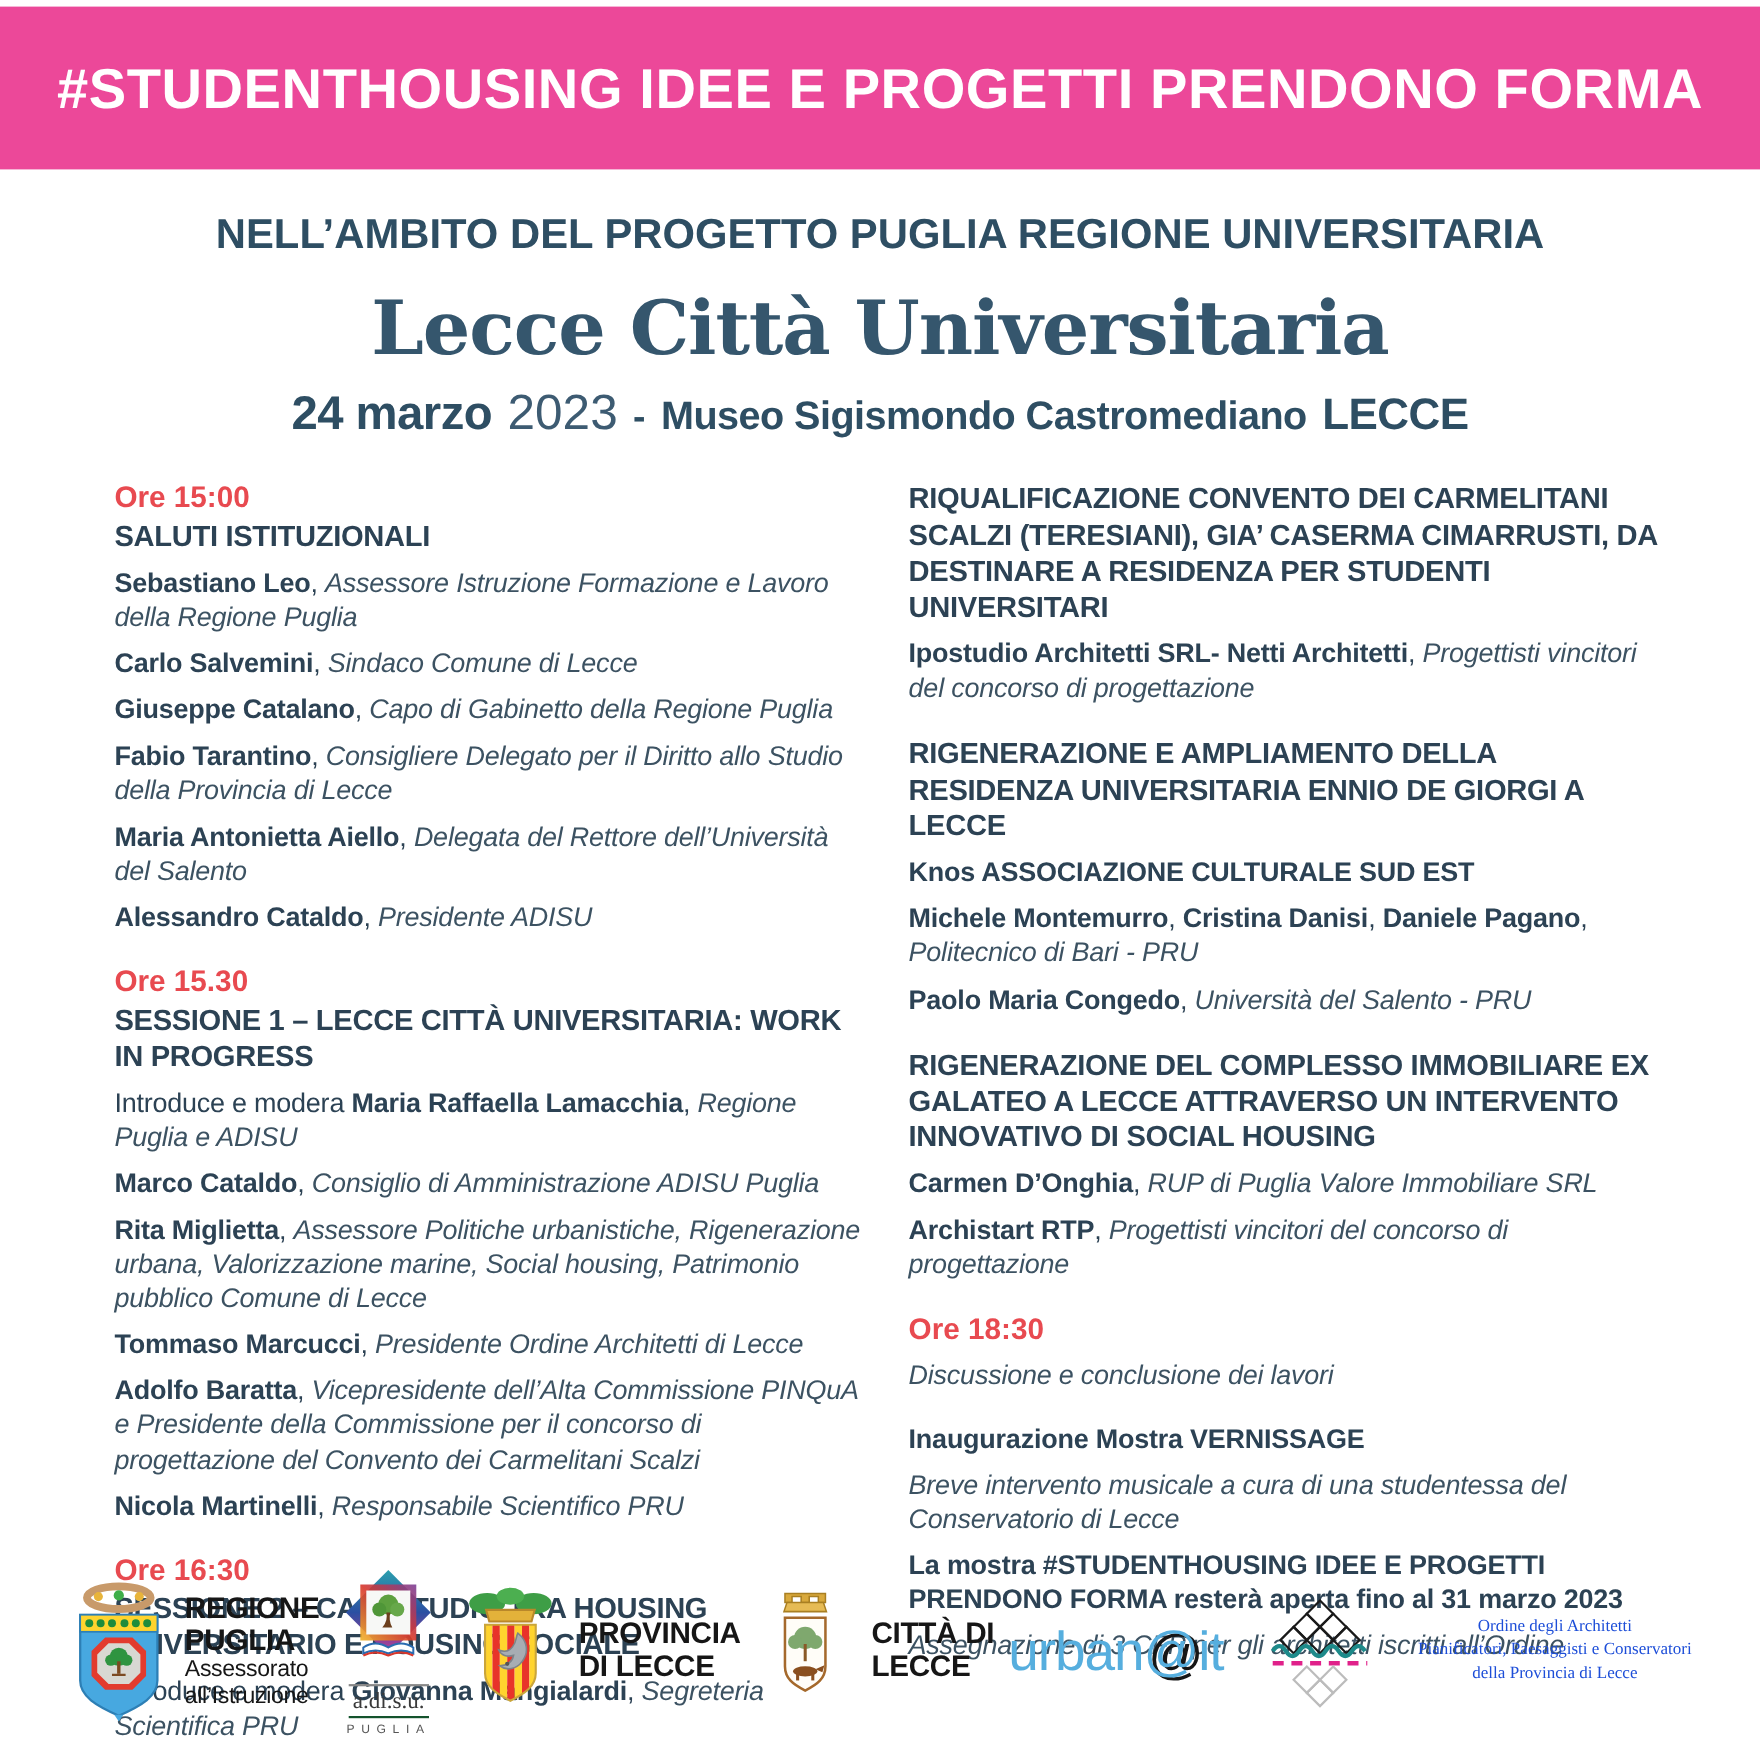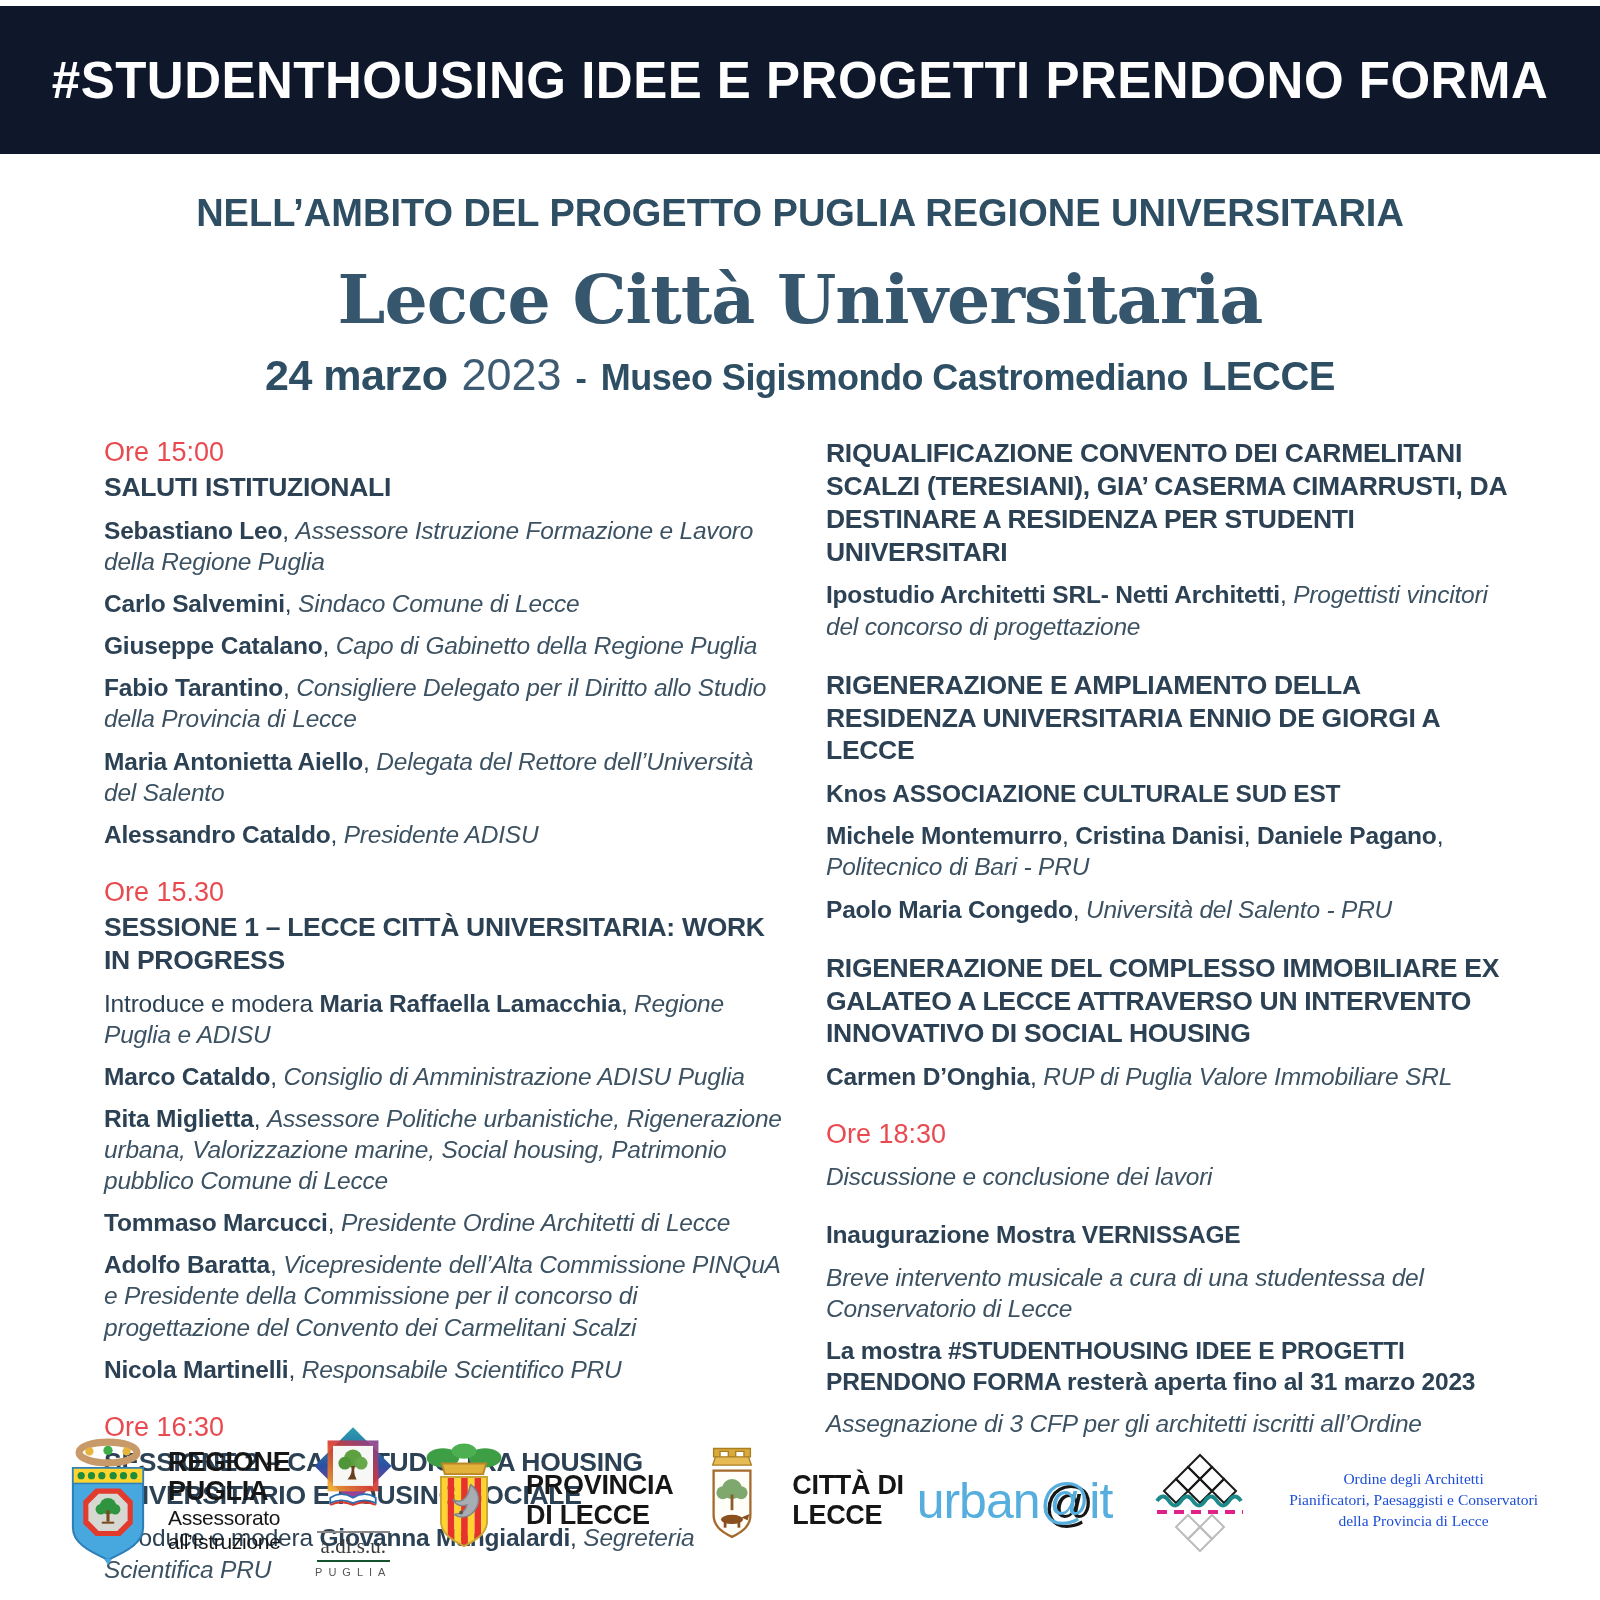--- a/index.html
+++ b/index.html
@@ -1,41 +1,41 @@
 <!DOCTYPE html>
 <html><head>
 <meta charset="utf-8">
 <style>
   html,body{margin:0;padding:0;background:#ffffff;}
   body{width:1600px;height:1600px;position:relative;overflow:hidden;
        font-family:"Liberation Sans",sans-serif;color:#2c4254;}
 
   
-  .banner{margin-top:6px;width:100%;height:148px;background:#0f172a;
+  .banner{margin-top:6px;width:100%;height:148px;background:#ec4899;
           display:flex;align-items:center;justify-content:center;}
   .banner-title{color:#ffffff;font-size:51px;font-weight:700;letter-spacing:.5px;white-space:nowrap;}
 
   
   .subtitle{text-align:center;margin-top:38px;font-size:38px;font-weight:700;
             color:#2e4e63;letter-spacing:0;}
   .event-title{text-align:center;margin-top:24px;font-family:"DejaVu Serif",serif;
                font-weight:700;font-size:68px;color:#35566d;letter-spacing:-1px;}
   .dateline{display:flex;justify-content:center;align-items:baseline;gap:14px;
             margin-top:10px;color:#2e4e63;}
   .d-day{font-weight:800;font-size:43px;letter-spacing:-.5px;}
   .d-year{font-weight:300;font-size:45px;color:#3d5b72;}
   .d-dash{font-weight:600;font-size:34px;}
   .d-venue{font-weight:600;font-size:36px;letter-spacing:-.5px;}
   .d-city{font-weight:800;font-size:40px;letter-spacing:-.5px;}
 
   
   .program{display:flex;gap:40px;padding:36px 92px 0 104px;}
   .col{flex:1;min-width:0;}
   .block{margin-bottom:27px;}
-  .time{color:#e84a50;font-weight:400;font-size:27px;margin:0 0 3px 0;}
+  .time{color:#e84a50;font-weight:700;font-size:27px;margin:0 0 3px 0;}
   .bheader{font-weight:800;font-size:26.5px;line-height:1.24;color:#2c4254;
            margin:0 0 6px 0;letter-spacing:-.3px;}
   .entry{font-size:24.5px;line-height:1.27;margin:11px 0;letter-spacing:-.2px;color:#2c4254;}
   .entry .b{font-weight:700;}
   .entry .i{font-style:italic;color:#3c5262;}
   .entry .r{}
 
   
   .footer{position:absolute;left:0;right:0;bottom:22px;display:flex;
           align-items:center;justify-content:space-between;padding:0 62px;}
@@ -103,20 +103,21 @@
       </div>
       <div class="block">
         <div class="bheader">RIGENERAZIONE E AMPLIAMENTO DELLA RESIDENZA UNIVERSITARIA ENNIO DE GIORGI A LECCE</div>
         <p class="entry"><span class="b">Knos ASSOCIAZIONE CULTURALE SUD EST</span></p>
         <p class="entry"><span class="b">Michele Montemurro</span><span class="r">, </span><span class="b">Cristina Danisi</span><span class="r">, </span><span class="b">Daniele Pagano</span><span class="r">, </span><span class="i">Politecnico di Bari - PRU</span></p>
         <p class="entry"><span class="b">Paolo Maria Congedo</span><span class="r">, </span><span class="i">Università del Salento - PRU</span></p>
       </div>
       <div class="block">
         <div class="bheader">RIGENERAZIONE DEL COMPLESSO IMMOBILIARE EX GALATEO A LECCE ATTRAVERSO UN INTERVENTO INNOVATIVO DI SOCIAL HOUSING</div>
         <p class="entry"><span class="b">Carmen D’Onghia</span><span class="r">, </span><span class="i">RUP di Puglia Valore Immobiliare SRL</span></p>
+        <p class="entry"><span class="b">Archistart RTP</span><span class="r">, </span><span class="i">Progettisti vincitori del concorso di progettazione</span></p>
       </div>
       <div class="block">
         <div class="time">Ore 18:30</div>
         <p class="entry"><span class="i">Discussione e conclusione dei lavori</span></p>
       </div>
       <div class="block">
         <p class="entry"><span class="b">Inaugurazione Mostra VERNISSAGE</span></p>
         <p class="entry"><span class="i">Breve intervento musicale a cura di una studentessa del Conservatorio di Lecce</span></p>
         <p class="entry"><span class="b">La mostra #STUDENTHOUSING IDEE E PROGETTI PRENDONO FORMA resterà aperta fino al 31 marzo 2023</span></p>
         <p class="entry"><span class="i">Assegnazione di 3 CFP per gli architetti iscritti all’Ordine</span></p>

